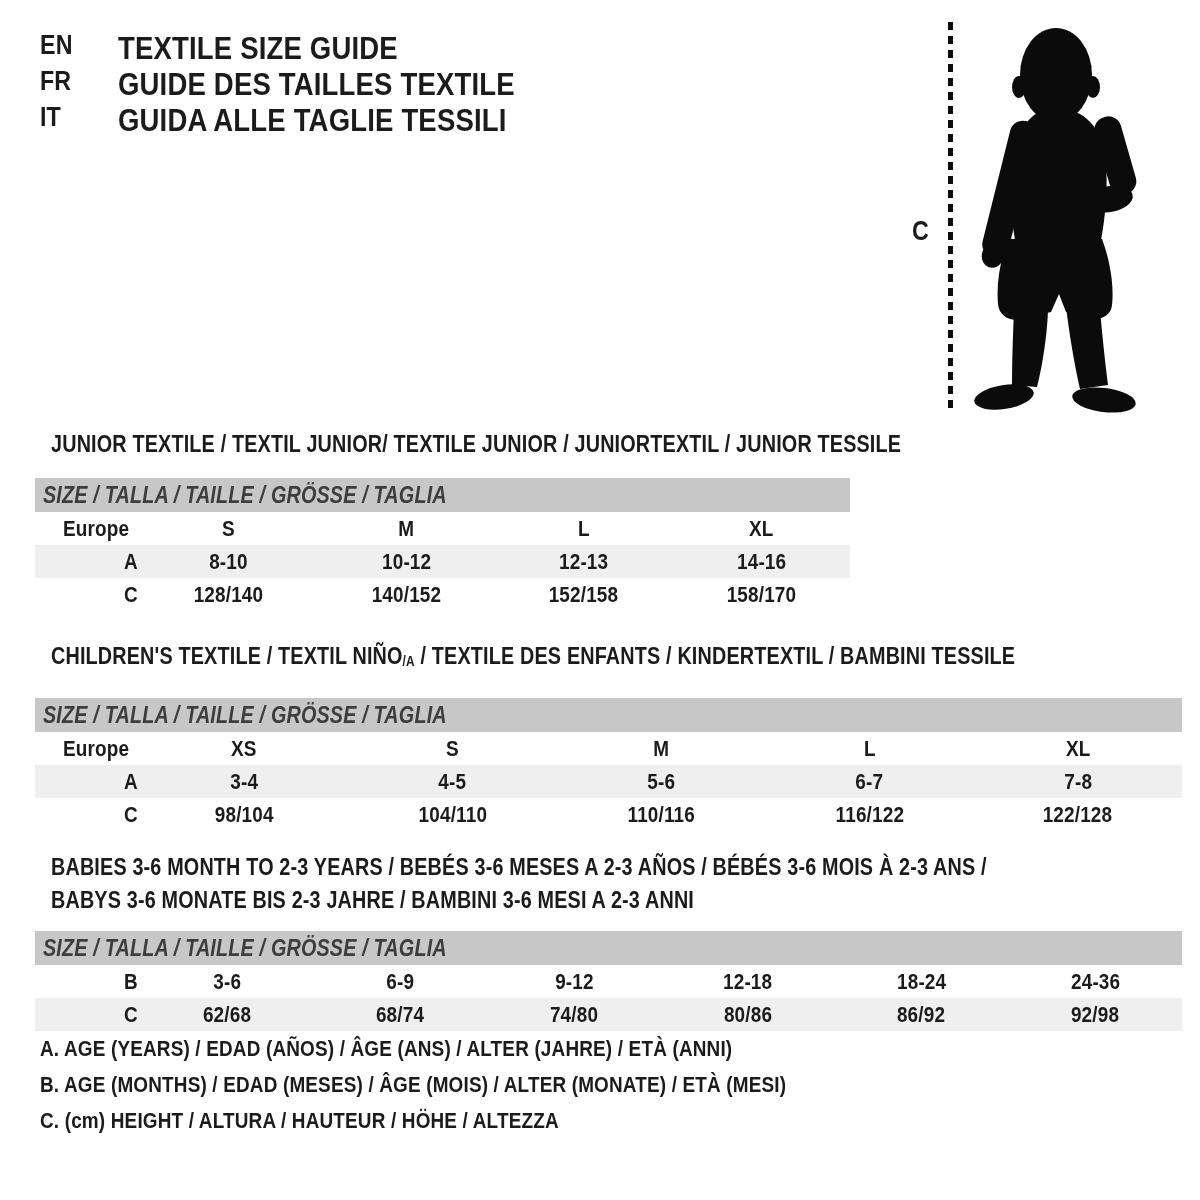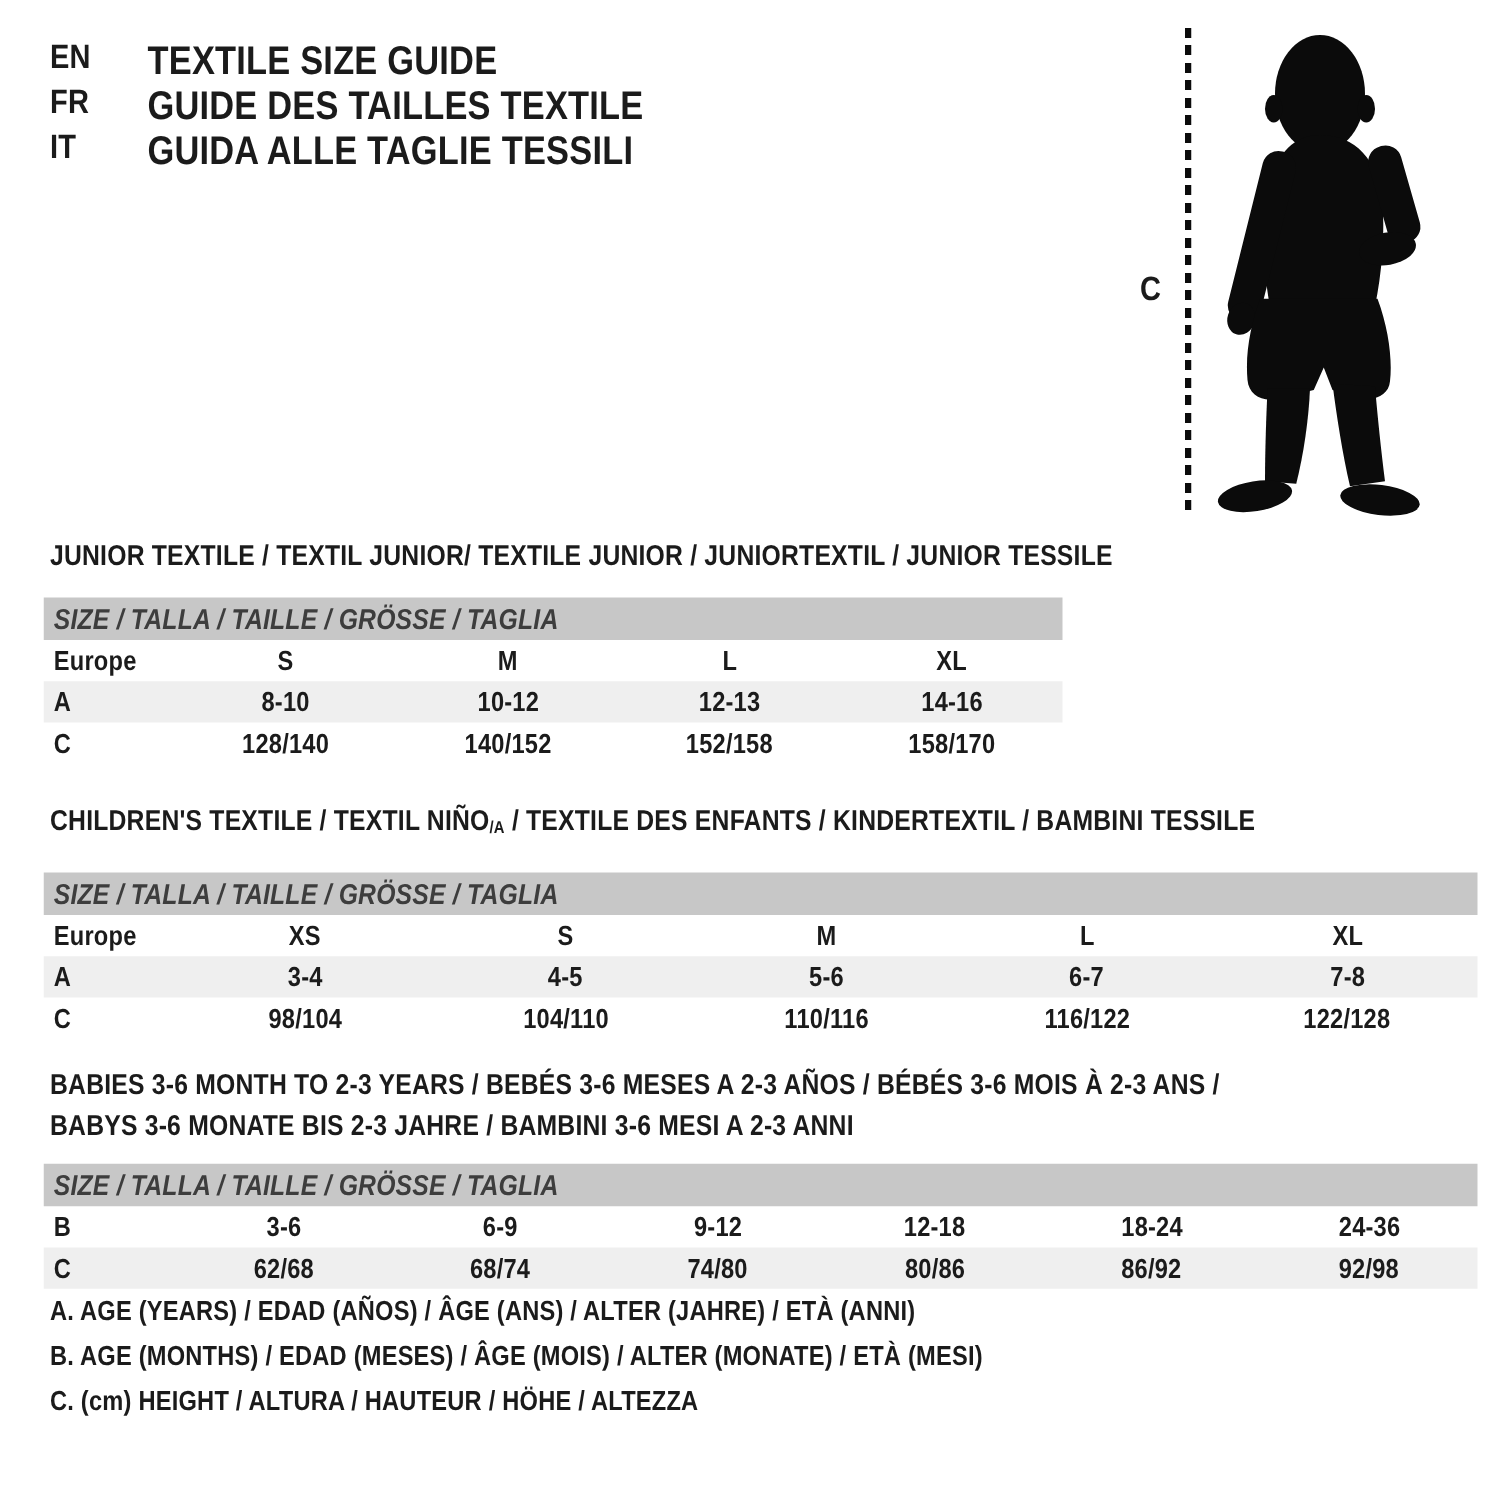--- a/index.html
+++ b/index.html
@@ -24,32 +24,32 @@
   .figure{position:absolute;left:900px;top:0;width:280px;height:432px;}
   .dash-line{
     position:absolute;left:48px;top:22px;width:5px;height:392px;
     background:repeating-linear-gradient(to bottom,var(--silhouette,#0d0d0d) 0 8px,transparent 8px 14px);
   }
   .c-label{position:absolute;left:12px;top:216px;font-size:27px;font-weight:bold;}
   .baby-svg{position:absolute;left:62px;top:13px;}
 
   
   .content{position:absolute;left:35px;top:432px;width:1147px;}
-  .sec-title{margin:0;padding-left:5px;font-size:23px;font-weight:bold;line-height:24px;}
+  .sec-title{margin:11px;padding-left:5px;font-size:23px;font-weight:bold;line-height:24px;}
   .sec-title.two-line{line-height:33px;}
 
   .tbl{margin-top:0;}
   .tbl .bar{
     height:34px;background:var(--header_bar,#c7c7c7);
     display:flex;align-items:center;padding-left:8px;
     color:var(--bar_text,#3d3d3d);font-weight:bold;font-size:23px;font-style:italic;
   }
   .tbl .row{display:flex;align-items:center;height:33px;font-weight:bold;font-size:22px;}
   .tbl .row.alt{background:var(--row_alt,#efefef);}
-  .tbl .lblc{width:105px;padding-left:8px;box-sizing:border-box;}
+  .tbl .lblc{width:105px;padding-left:8px;box-sizing:border-box;text-align:right;}
   .tbl .cell{flex:1;text-align:center;}
 
   .w-junior{width:815px;}
   .w-wide{width:1147px;}
 
   .mt-junior-title{margin-top:0;}
   .mt-junior-tbl{margin-top:22px;}
   .mt-child-title{margin-top:33px;}
   .mt-child-tbl{margin-top:26px;}
   .mt-babies-title{margin-top:20px;}

